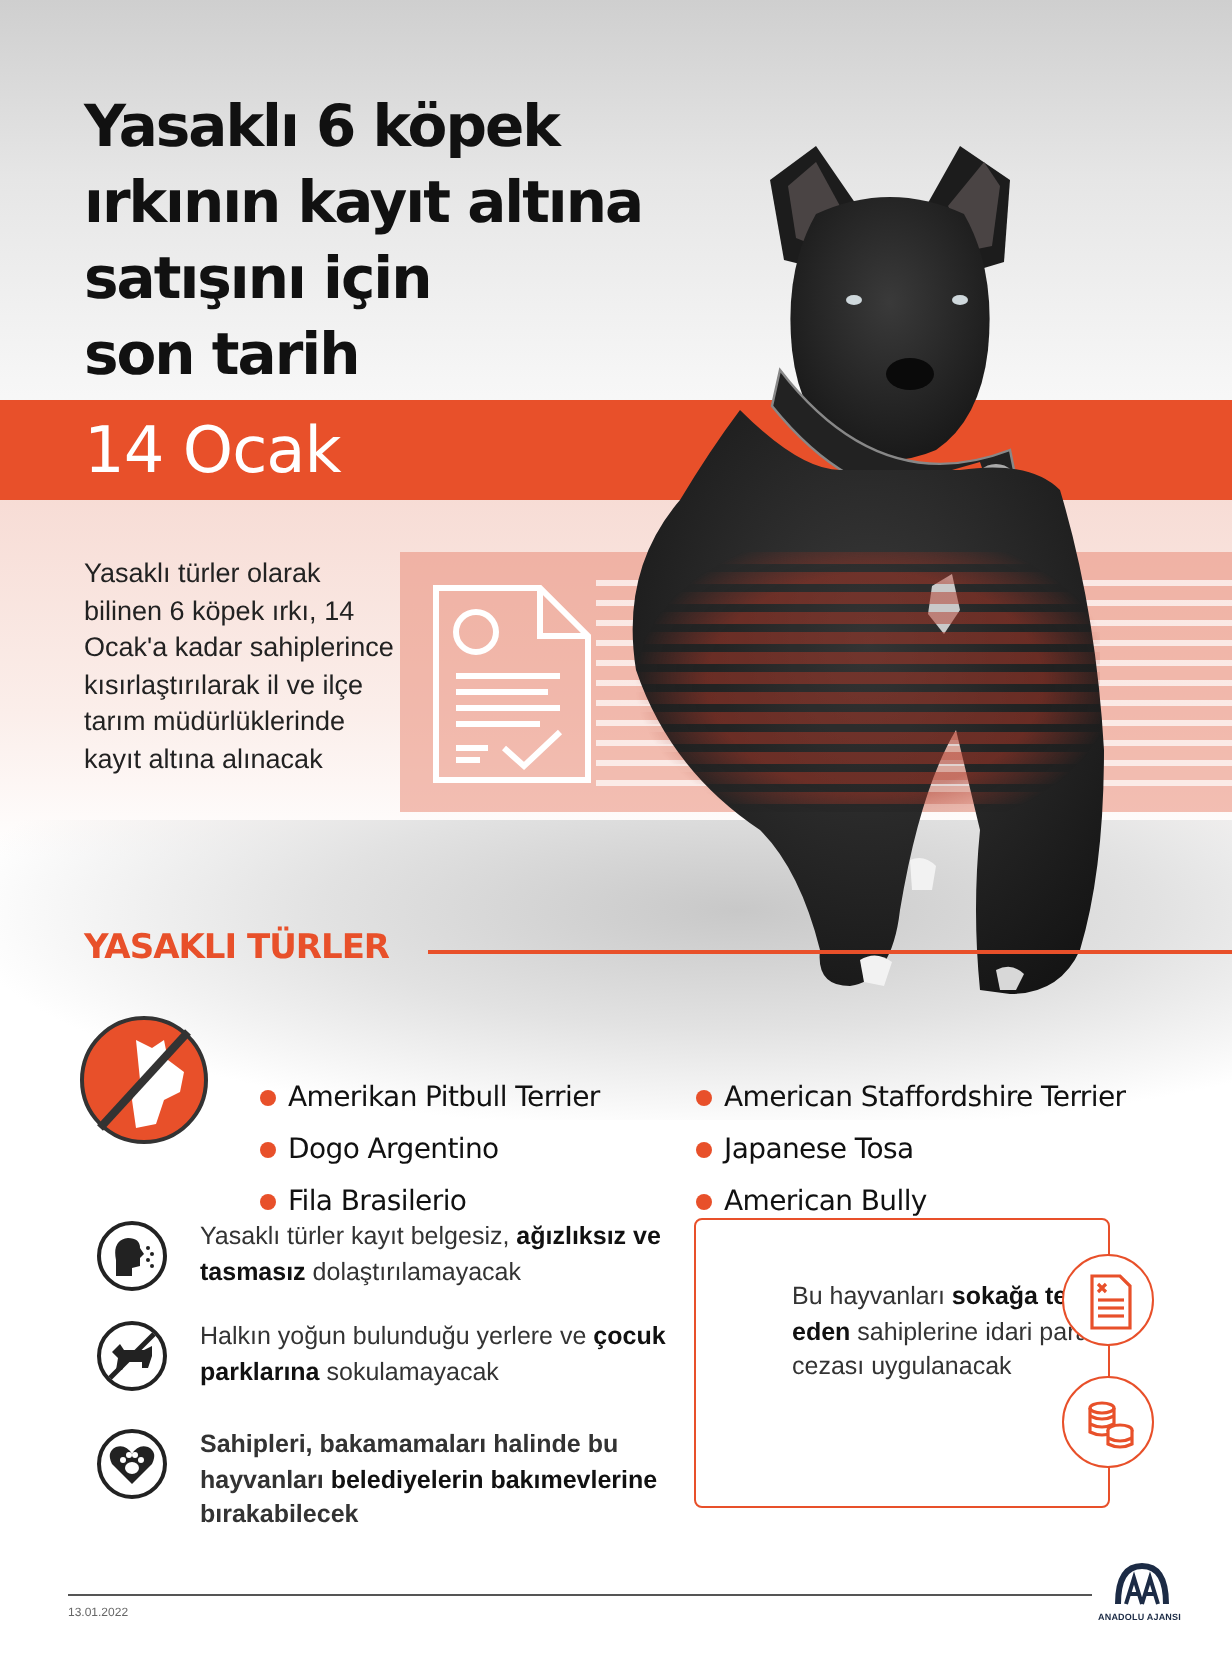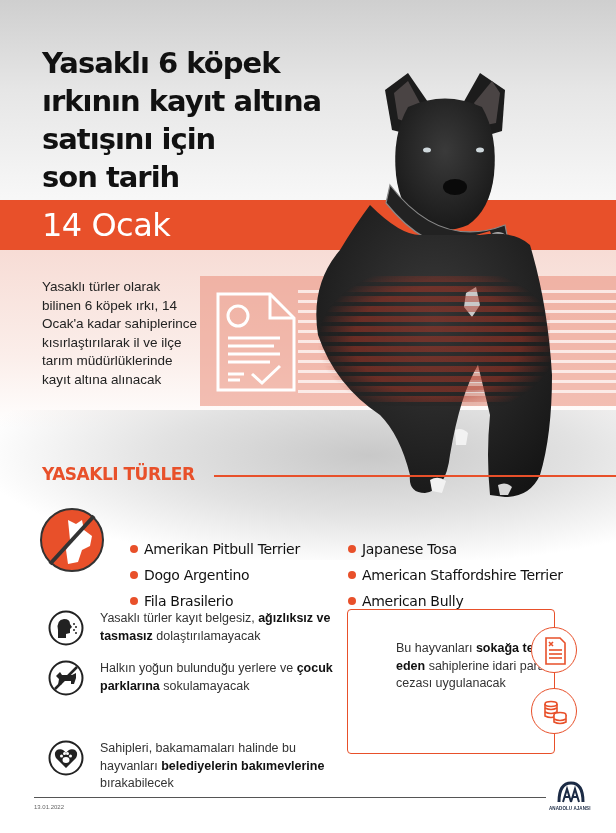--- a/index.html
+++ b/index.html
@@ -175,22 +175,22 @@
     <path d="M30 14 L38 18 L44 14 L46 24 L54 30 L52 40 L44 44 L40 56 L30 58 L28 44 L32 34 Z" fill="#ffffff"></path>
     <line x1="12" y1="58" x2="56" y2="10" stroke="#333" stroke-width="4"></line>
   </svg>
 
   <ul class="breed-list col1">
     <li><span class="dot"></span><span>Amerikan Pitbull Terrier</span></li>
     <li><span class="dot"></span><span>Dogo Argentino</span></li>
     <li><span class="dot"></span><span>Fila Brasilerio</span></li>
   </ul>
   <ul class="breed-list col2">
+    <li><span class="dot"></span><span>American Staffordshire Terrier</span></li>
     <li><span class="dot"></span><span>Japanese Tosa</span></li>
-    <li><span class="dot"></span><span>American Staffordshire Terrier</span></li>
     <li><span class="dot"></span><span>American Bully</span></li>
   </ul>
 
   <div class="rule-row" style="top:610px;">
     <svg class="ic" viewBox="0 0 36 36">
       <circle cx="18" cy="18" r="16.5" fill="#fff" stroke="#222" stroke-width="2"></circle>
       <path d="M10 28 L10 20 Q8 10 16 9 Q22 9 22 14 L24 17 L22 19 L22 23 L18 24 L18 28 Z" fill="#222"></path>
       <circle cx="26" cy="14" r="1" fill="#222"></circle>
         <circle cx="28" cy="17" r="1" fill="#222"></circle>
         <circle cx="26" cy="20" r="1" fill="#222"></circle>
@@ -199,21 +199,21 @@
     <div class="txt"><span>Yasaklı türler kayıt belgesiz, </span><b>ağızlıksız ve tasmasız</b><span> dolaştırılamayacak</span></div>
   </div>
   <div class="rule-row" style="top:660px;">
     <svg class="ic" viewBox="0 0 36 36">
       <circle cx="18" cy="18" r="16.5" fill="#fff" stroke="#222" stroke-width="2"></circle>
       <path d="M8 16 L12 12 L14 15 L24 15 L28 13 L28 18 L26 24 L23 24 L23 21 L15 21 L13 25 L10 25 L11 19 Z" fill="#222"></path>
       <line x1="7" y1="29" x2="29" y2="7" stroke="#222" stroke-width="2.5"></line>
     </svg>
     <div class="txt"><span>Halkın yoğun bulunduğu yerlere ve </span><b>çocuk parklarına</b><span> sokulamayacak</span></div>
   </div>
-  <div class="rule-row" style="top:740px;">
+  <div class="rule-row" style="top:714px;font-weight:bold;">
     <svg class="ic" viewBox="0 0 36 36">
       <circle cx="18" cy="18" r="16.5" fill="#fff" stroke="#222" stroke-width="2"></circle>
       <path d="M18 28 L8 18 Q5 12 10 9.5 Q15 8 18 13 Q21 8 26 9.5 Q31 12 28 18 Z" fill="#222"></path>
       <ellipse cx="18" cy="20" rx="3.5" ry="3" fill="#fff"></ellipse>
       <circle cx="13.5" cy="16" r="1.5" fill="#fff"></circle>
         <circle cx="16.5" cy="13.5" r="1.5" fill="#fff"></circle>
         <circle cx="19.5" cy="13.5" r="1.5" fill="#fff"></circle>
         <circle cx="22.5" cy="16" r="1.5" fill="#fff"></circle>
     </svg>
     <div class="txt"><span>Sahipleri, bakamamaları halinde bu hayvanları </span><b>belediyelerin bakımevlerine</b><span> bırakabilecek</span></div>

